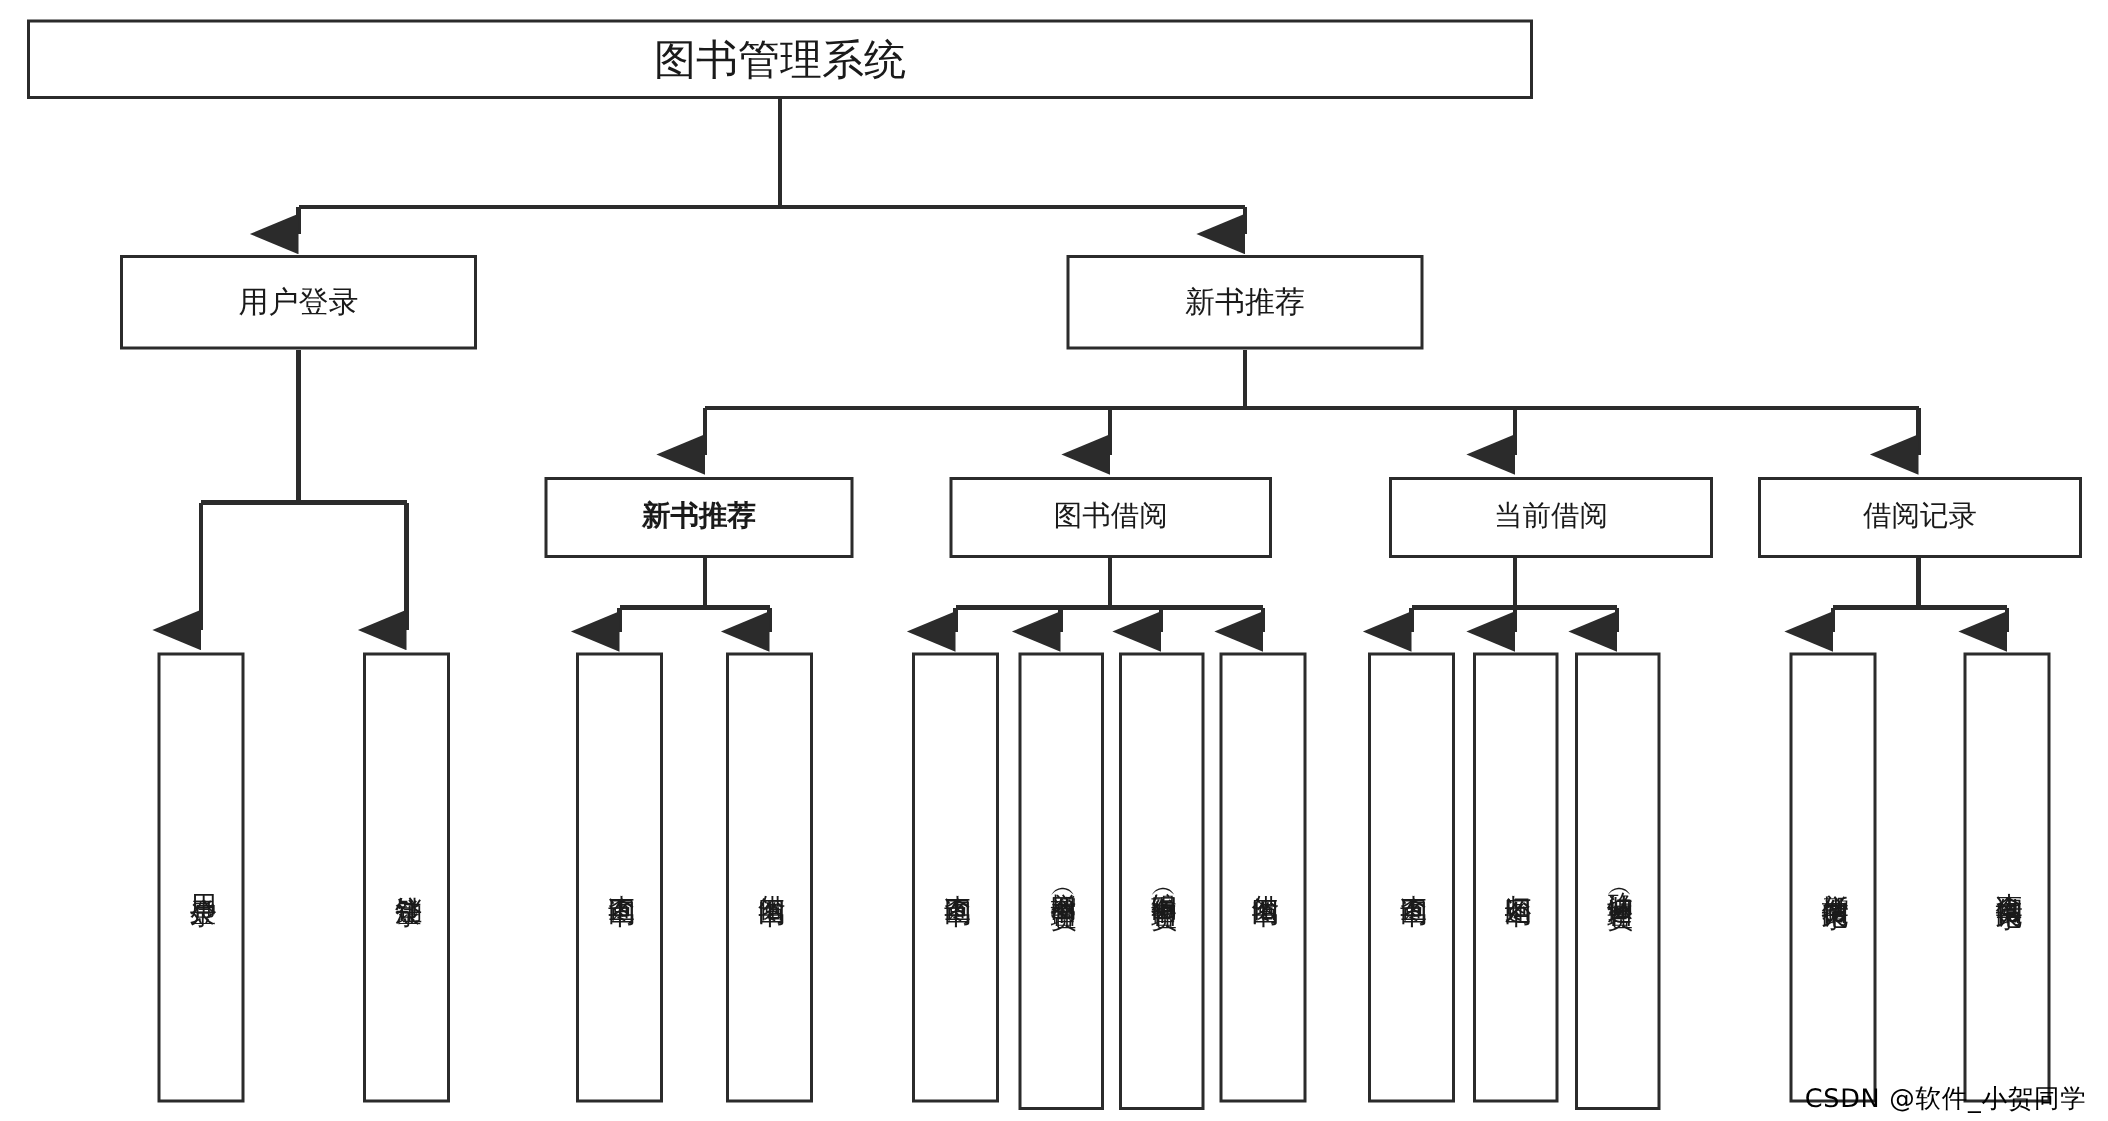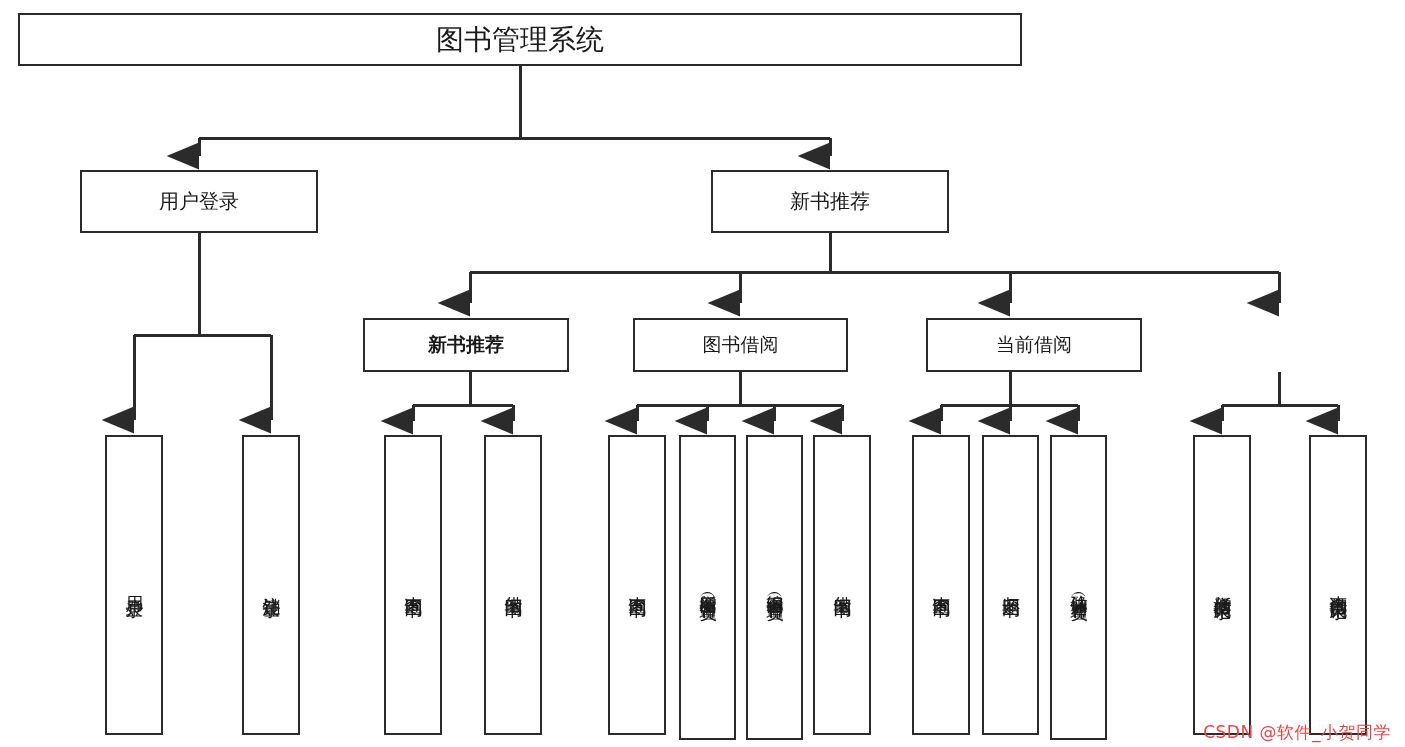--- a/index.html
+++ b/index.html
@@ -55,21 +55,21 @@
   #title-node{font-size:28px;}
   .lvl1{font-size:20px;}
   .lvl2{font-size:19px;}
   .leaf{font-size:18px;}
   .leaf-tall{font-size:17px;}
   #watermark{
     position:absolute;
     right:14px;
     bottom:3px;
     font-size:17px;
-    color:#ef4444;
+    color:#000000;
     white-space:nowrap;
     letter-spacing:0.5px;
   }
 </style>
 </head>
 <body>
 
 <div id="canvas">
 
   <svg id="wires" viewBox="0 0 1405 747" xmlns="http://www.w3.org/2000/svg">
@@ -139,20 +139,23 @@
 
   <div class="node h lvl2" style="left:363px;top:318px;width:206px;height:54px;font-weight:bold;">
     <span class="lbl">新书推荐</span>
   </div>
   <div class="node h lvl2" style="left:633px;top:318px;width:215px;height:54px;">
     <span class="lbl">图书借阅</span>
   </div>
   <div class="node h lvl2" style="left:902px;top:318px;width:216px;height:54px;margin-left:24px;">
     <span class="lbl">当前借阅</span>
   </div>
+  <div class="node h lvl2" style="left:1172px;top:318px;width:216px;height:54px;">
+    <span class="lbl">借阅记录</span>
+  </div>
 
   <div class="node v leaf" style="left:105px;top:435px;width:58px;height:300px;">
     <span class="txt">用户登录</span>
   </div>
   <div class="node v leaf" style="left:242px;top:435px;width:58px;height:300px;">
     <span class="txt">注销登录</span>
   </div>
 
   <div class="node v leaf" style="left:384px;top:435px;width:58px;height:300px;">
     <span class="txt">查询图书</span>

